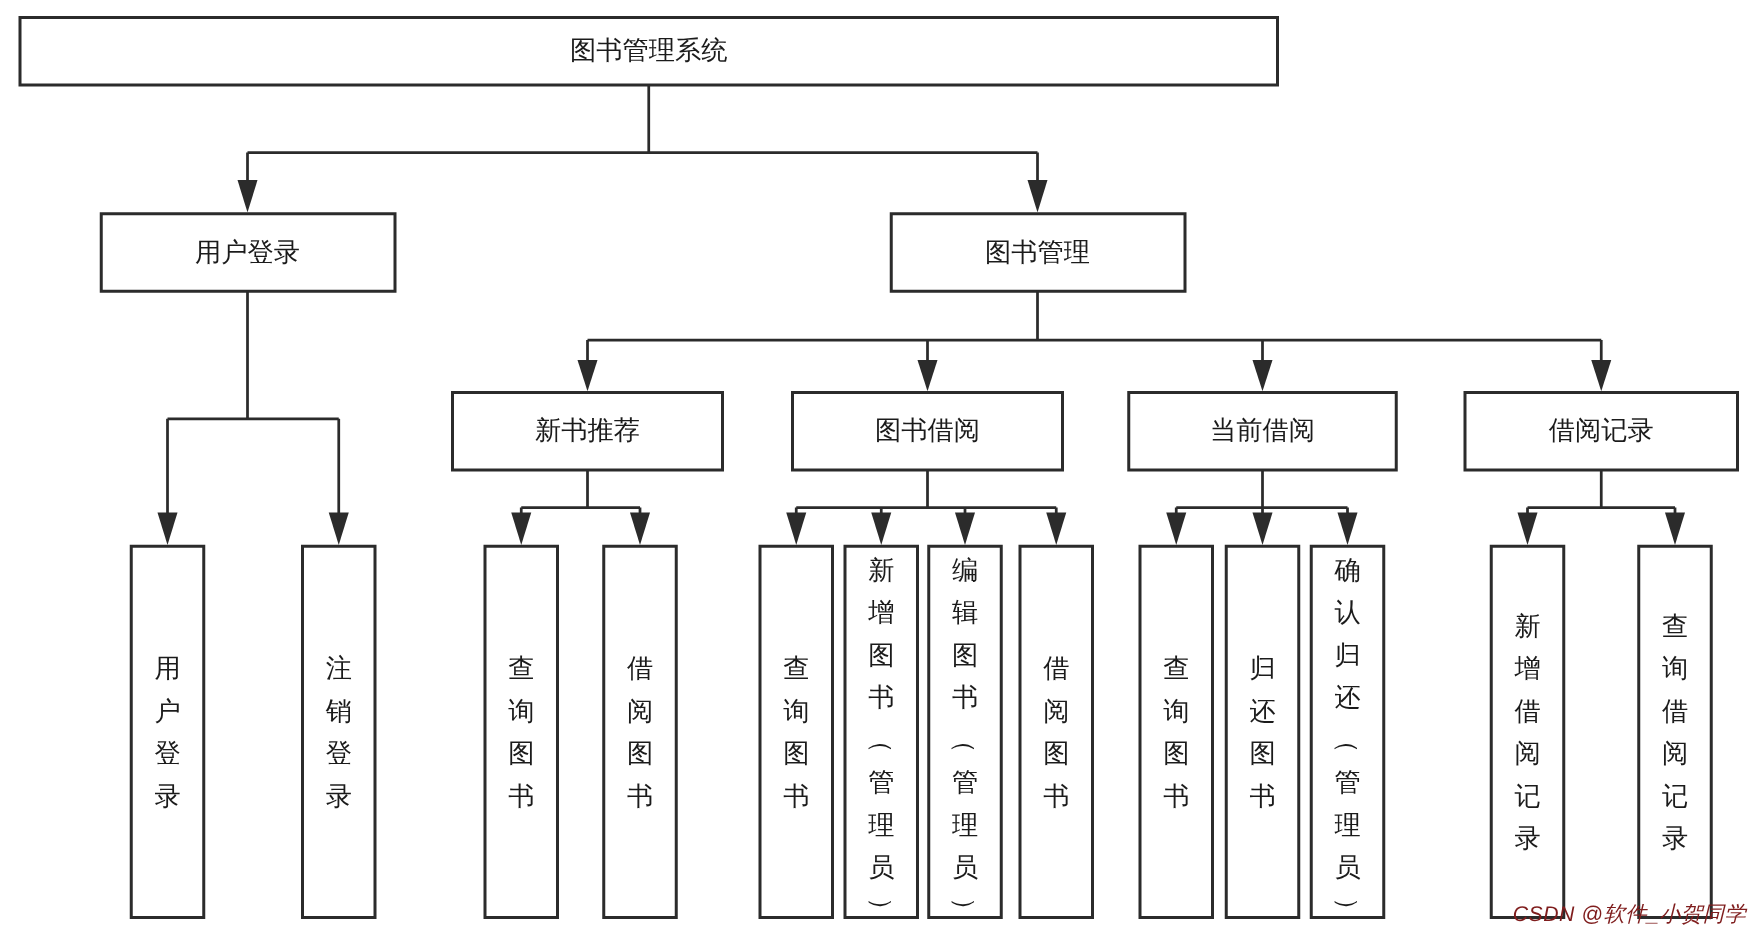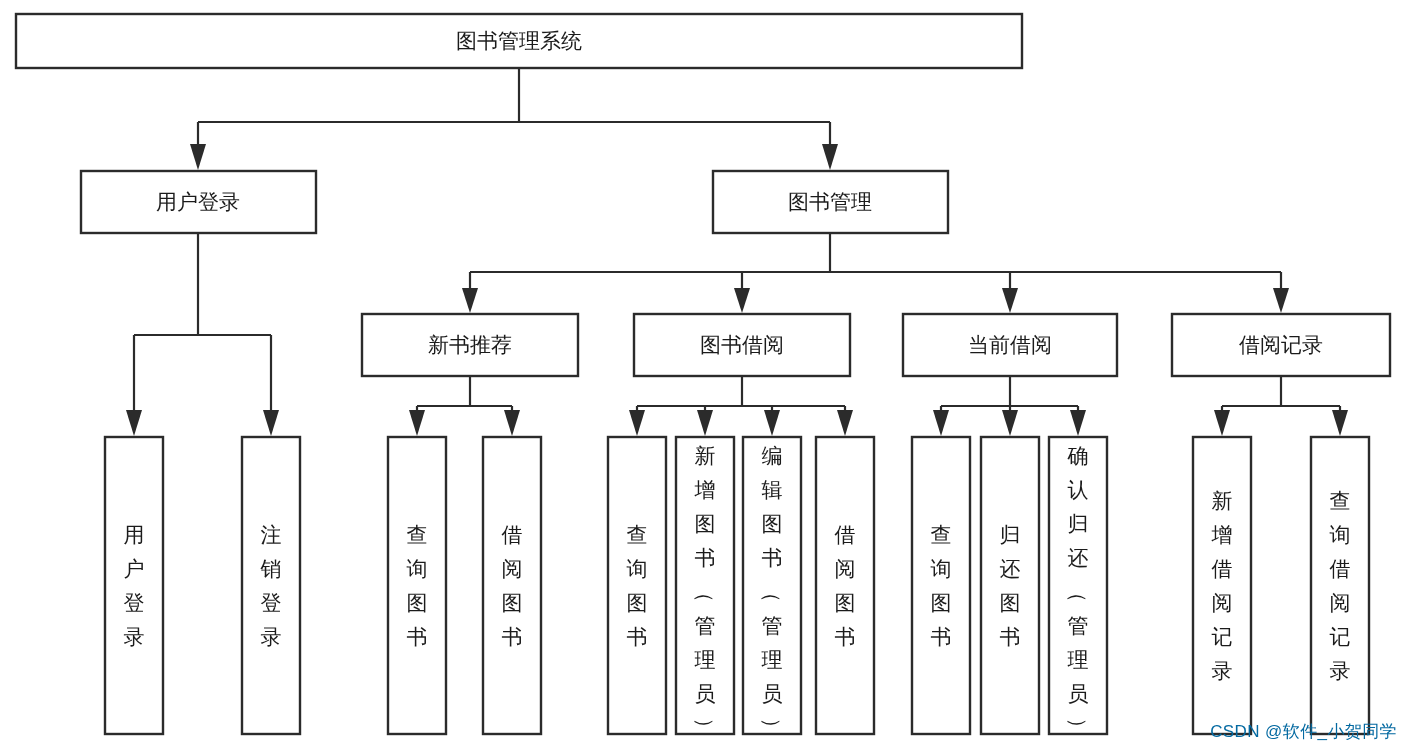--- a/index.html
+++ b/index.html
@@ -55,24 +55,25 @@
     font-size: 21px;
     fill: #1b1b1b;
     text-anchor: middle;
   }
   .watermark-text {
     position: absolute;
     right: 8px;
     bottom: 4px;
     font-family: "Liberation Sans", "DejaVu Sans", sans-serif;
     font-size: 17px;
-    color: #0369a1;
+    color: #7f1d1d;
     white-space: nowrap;
     letter-spacing: 0.4px;
     user-select: none;
+    font-style: italic;
   }
 </style>
 </head>
 <body>
 
 <div id="diagram-root">
 
   <svg class="diagram-canvas" viewBox="0 0 1405 747" xmlns="http://www.w3.org/2000/svg">
 
     <g>

